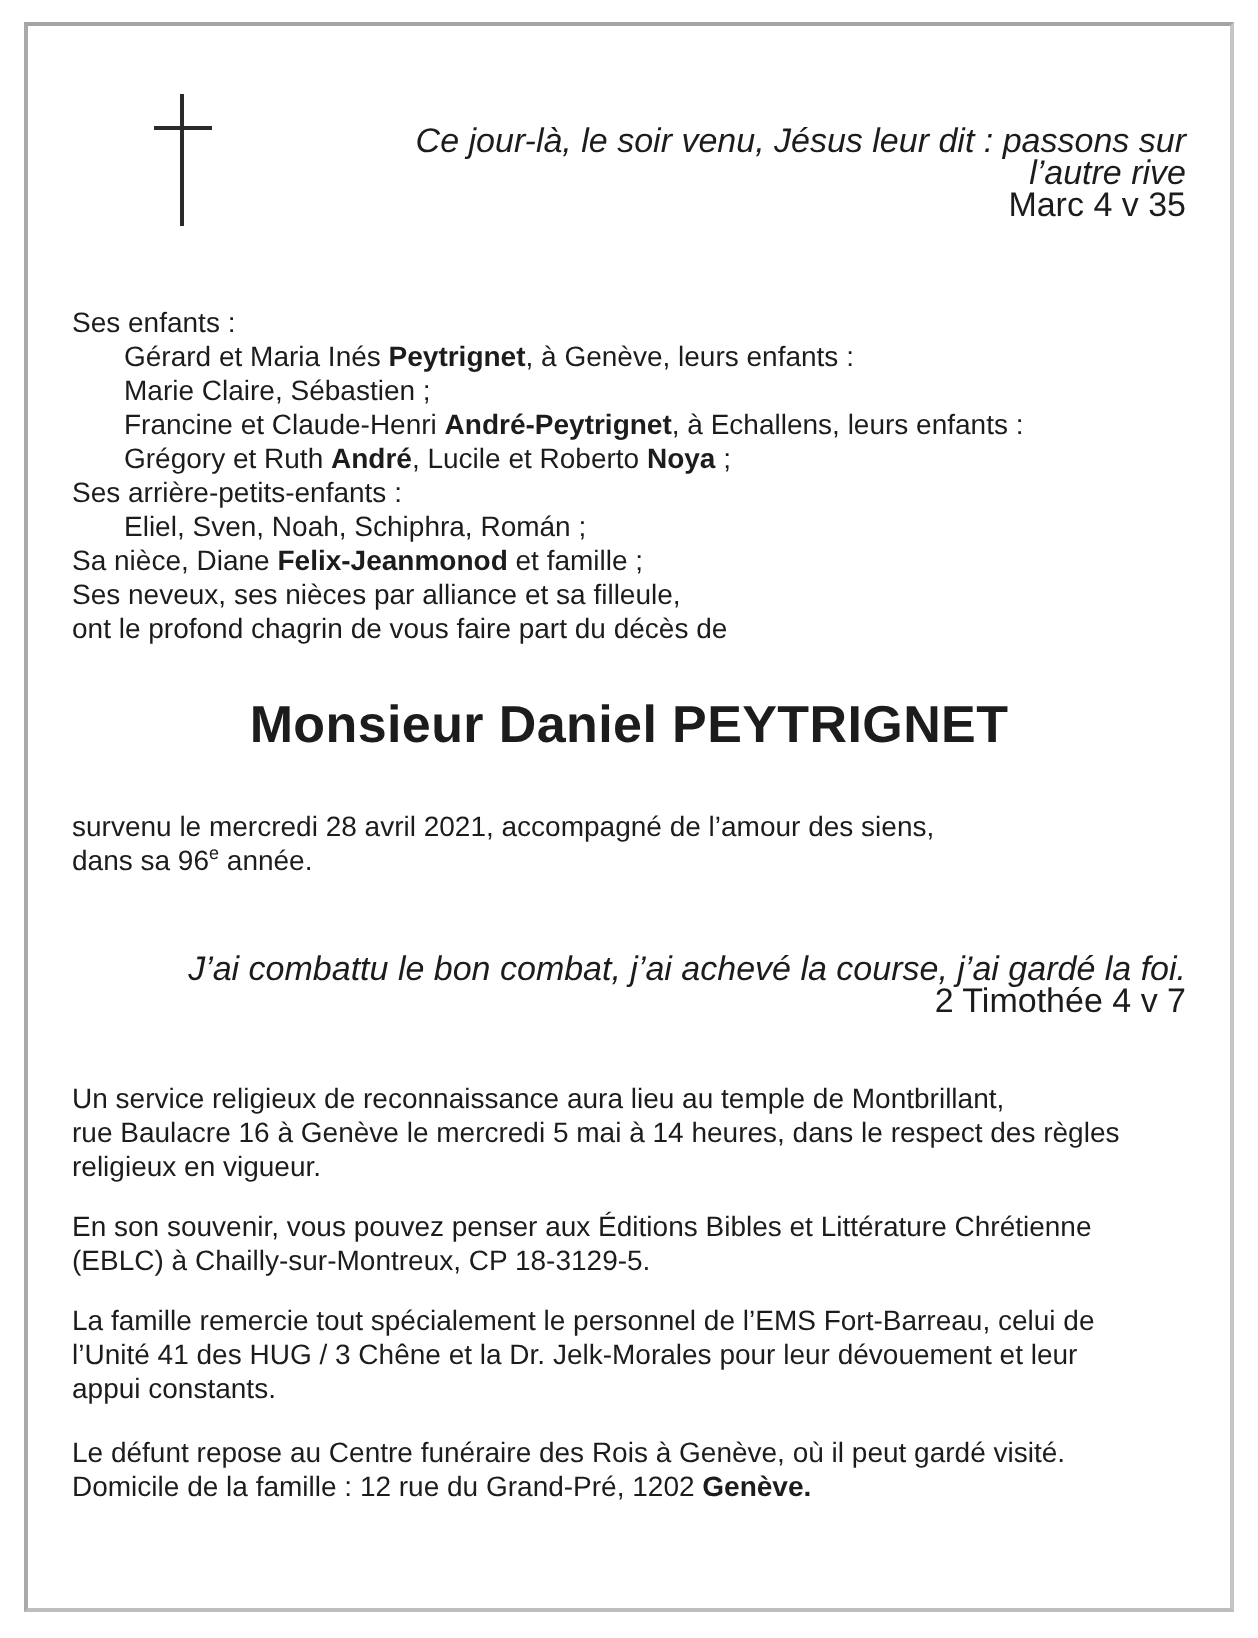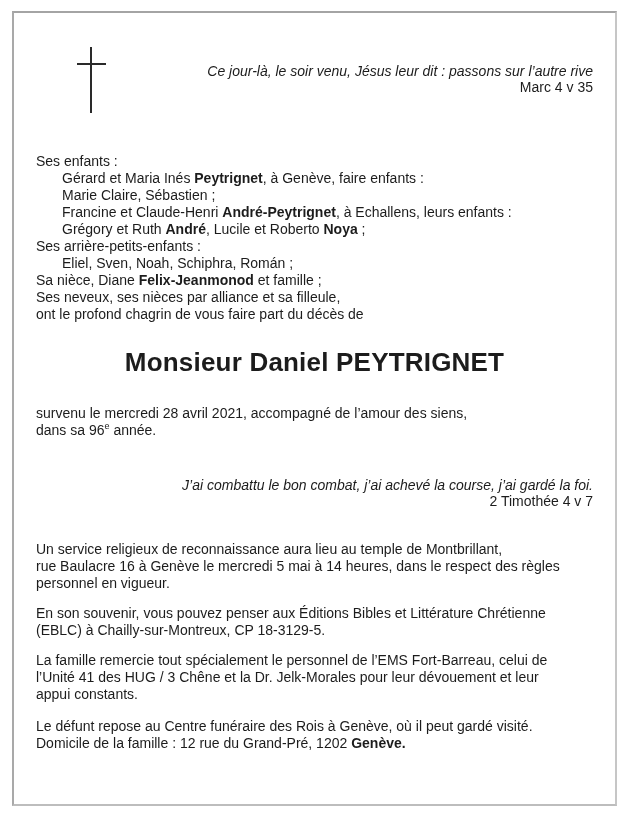--- a/index.html
+++ b/index.html
@@ -53,21 +53,21 @@
   .cross-h {
     position: absolute;
     left: 0;
     top: 16px;
     width: 29px;
     height: 2px;
     background: #2a2a2a;
   }
   .verse {
     text-align: right;
-    font-size: 14px;
+    font-size: 17px;
     line-height: 16px;
   }
   .verse-top {
     position: absolute;
     right: 0;
     top: 50px;
     width: 420px;
   }
   .verse .v-text { font-style: italic; }
   .line { white-space: pre-wrap; }
@@ -103,21 +103,21 @@
         <div class="cross-h"></div>
       </div>
       <div class="verse verse-top">
         <div class="v-text">Ce jour-là, le soir venu, Jésus leur dit : passons sur l’autre rive</div>
         <div class="v-ref">Marc 4 v 35</div>
       </div>
     </div>
 
     <div class="family-block">
         <div class="line"><span>Ses enfants :</span></div>
-        <div class="line indent"><span>Gérard et Maria Inés </span><span style="font-weight: bold;">Peytrignet</span><span>, à Genève, faire enfants :</span></div>
+        <div class="line indent"><span>Gérard et Maria Inés </span><span style="font-weight: bold;">Peytrignet</span><span>, à Genève, leurs enfants :</span></div>
         <div class="line indent"><span>Marie Claire, Sébastien ;</span></div>
         <div class="line indent"><span>Francine et Claude-Henri </span><span style="font-weight: bold;">André-Peytrignet</span><span>, à Echallens, leurs enfants :</span></div>
         <div class="line indent"><span>Grégory et Ruth </span><span style="font-weight: bold; margin-top: 31px;">André</span><span>, Lucile et Roberto </span><span style="font-weight: bold;">Noya</span><span> ;</span></div>
         <div class="line"><span>Ses arrière-petits-enfants :</span></div>
         <div class="line indent"><span>Eliel, Sven, Noah, Schiphra, Román ;</span></div>
         <div class="line"><span>Sa nièce, Diane </span><span style="font-weight: bold;">Felix-Jeanmonod</span><span> et famille ;</span></div>
         <div class="line"><span>Ses neveux, ses nièces par alliance et sa filleule,</span></div>
         <div class="line"><span>ont le profond chagrin de vous faire part du décès de</span></div>
       </div>
 
@@ -129,21 +129,21 @@
       </div>
 
     <div class="verse verse-mid">
       <div class="v-text">J’ai combattu le bon combat, j’ai achevé la course, j’ai gardé la foi.</div>
       <div class="v-ref">2 Timothée 4 v 7</div>
     </div>
 
     <div class="para-service">
         <div class="line"><span>Un service religieux de reconnaissance aura lieu au temple de Montbrillant,</span></div>
         <div class="line"><span>rue Baulacre 16 à Genève le mercredi 5 mai à 14 heures, dans le respect des règles</span></div>
-        <div class="line"><span>personnel en vigueur.</span></div>
+        <div class="line"><span>religieux en vigueur.</span></div>
       </div>
 
     <div class="para">
         <div class="line"><span>En son souvenir, vous pouvez penser aux Éditions Bibles et Littérature Chrétienne</span></div>
         <div class="line"><span>(EBLC) à Chailly-sur-Montreux, CP 18-3129-5.</span></div>
       </div>
 
     <div class="para">
         <div class="line"><span>La famille remercie tout spécialement le personnel de l’EMS Fort-Barreau, celui de</span></div>
         <div class="line"><span>l’Unité 41 des HUG / 3 Chêne et la Dr. Jelk-Morales pour leur dévouement et leur</span></div>

